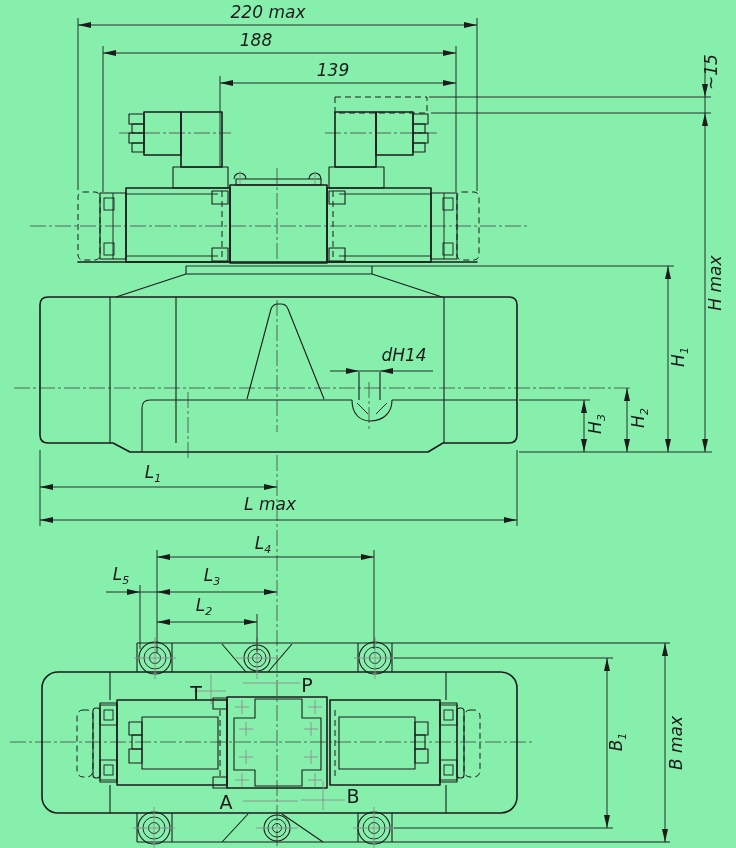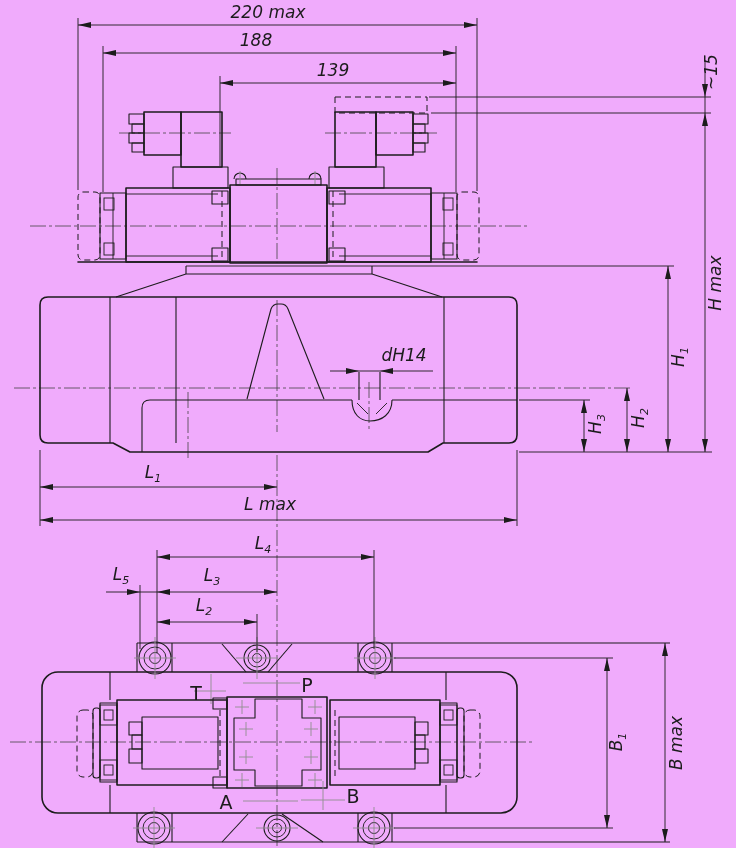--- a/index.html
+++ b/index.html
@@ -1,16 +1,16 @@
 <!DOCTYPE html>
 <html><head>
 <meta charset="utf-8">
 <style>
   html,body{margin:0;padding:0;background:#e8e8e8;}
-  .stage{width:736px;height:848px;background:#f0abfc;position:relative;margin:0 auto;
+  .stage{width:736px;height:848px;background:#86efac;position:relative;margin:0 auto;
          font-family:"DejaVu Sans",sans-serif;}
   svg{display:block;}
   .outline{stroke:#1c1c1c;stroke-width:1.6;fill:none;stroke-linejoin:round;stroke-linecap:round;}
   .med{stroke:#1c1c1c;stroke-width:1.1;fill:none;stroke-linejoin:round;}
   .thin{stroke:#1c1c1c;stroke-width:0.9;fill:none;}
   .dim{stroke:#1c1c1c;stroke-width:0.9;fill:none;}
   .cl{stroke:#444;stroke-width:0.8;stroke-dasharray:16 3 3 3;fill:none;}
   .hid{stroke:#1c1c1c;stroke-width:1;stroke-dasharray:6 4;fill:none;}
   .mark{stroke:#8f8f8f;stroke-width:0.9;fill:none;}
   .arr{fill:#1c1c1c;stroke:none;}

